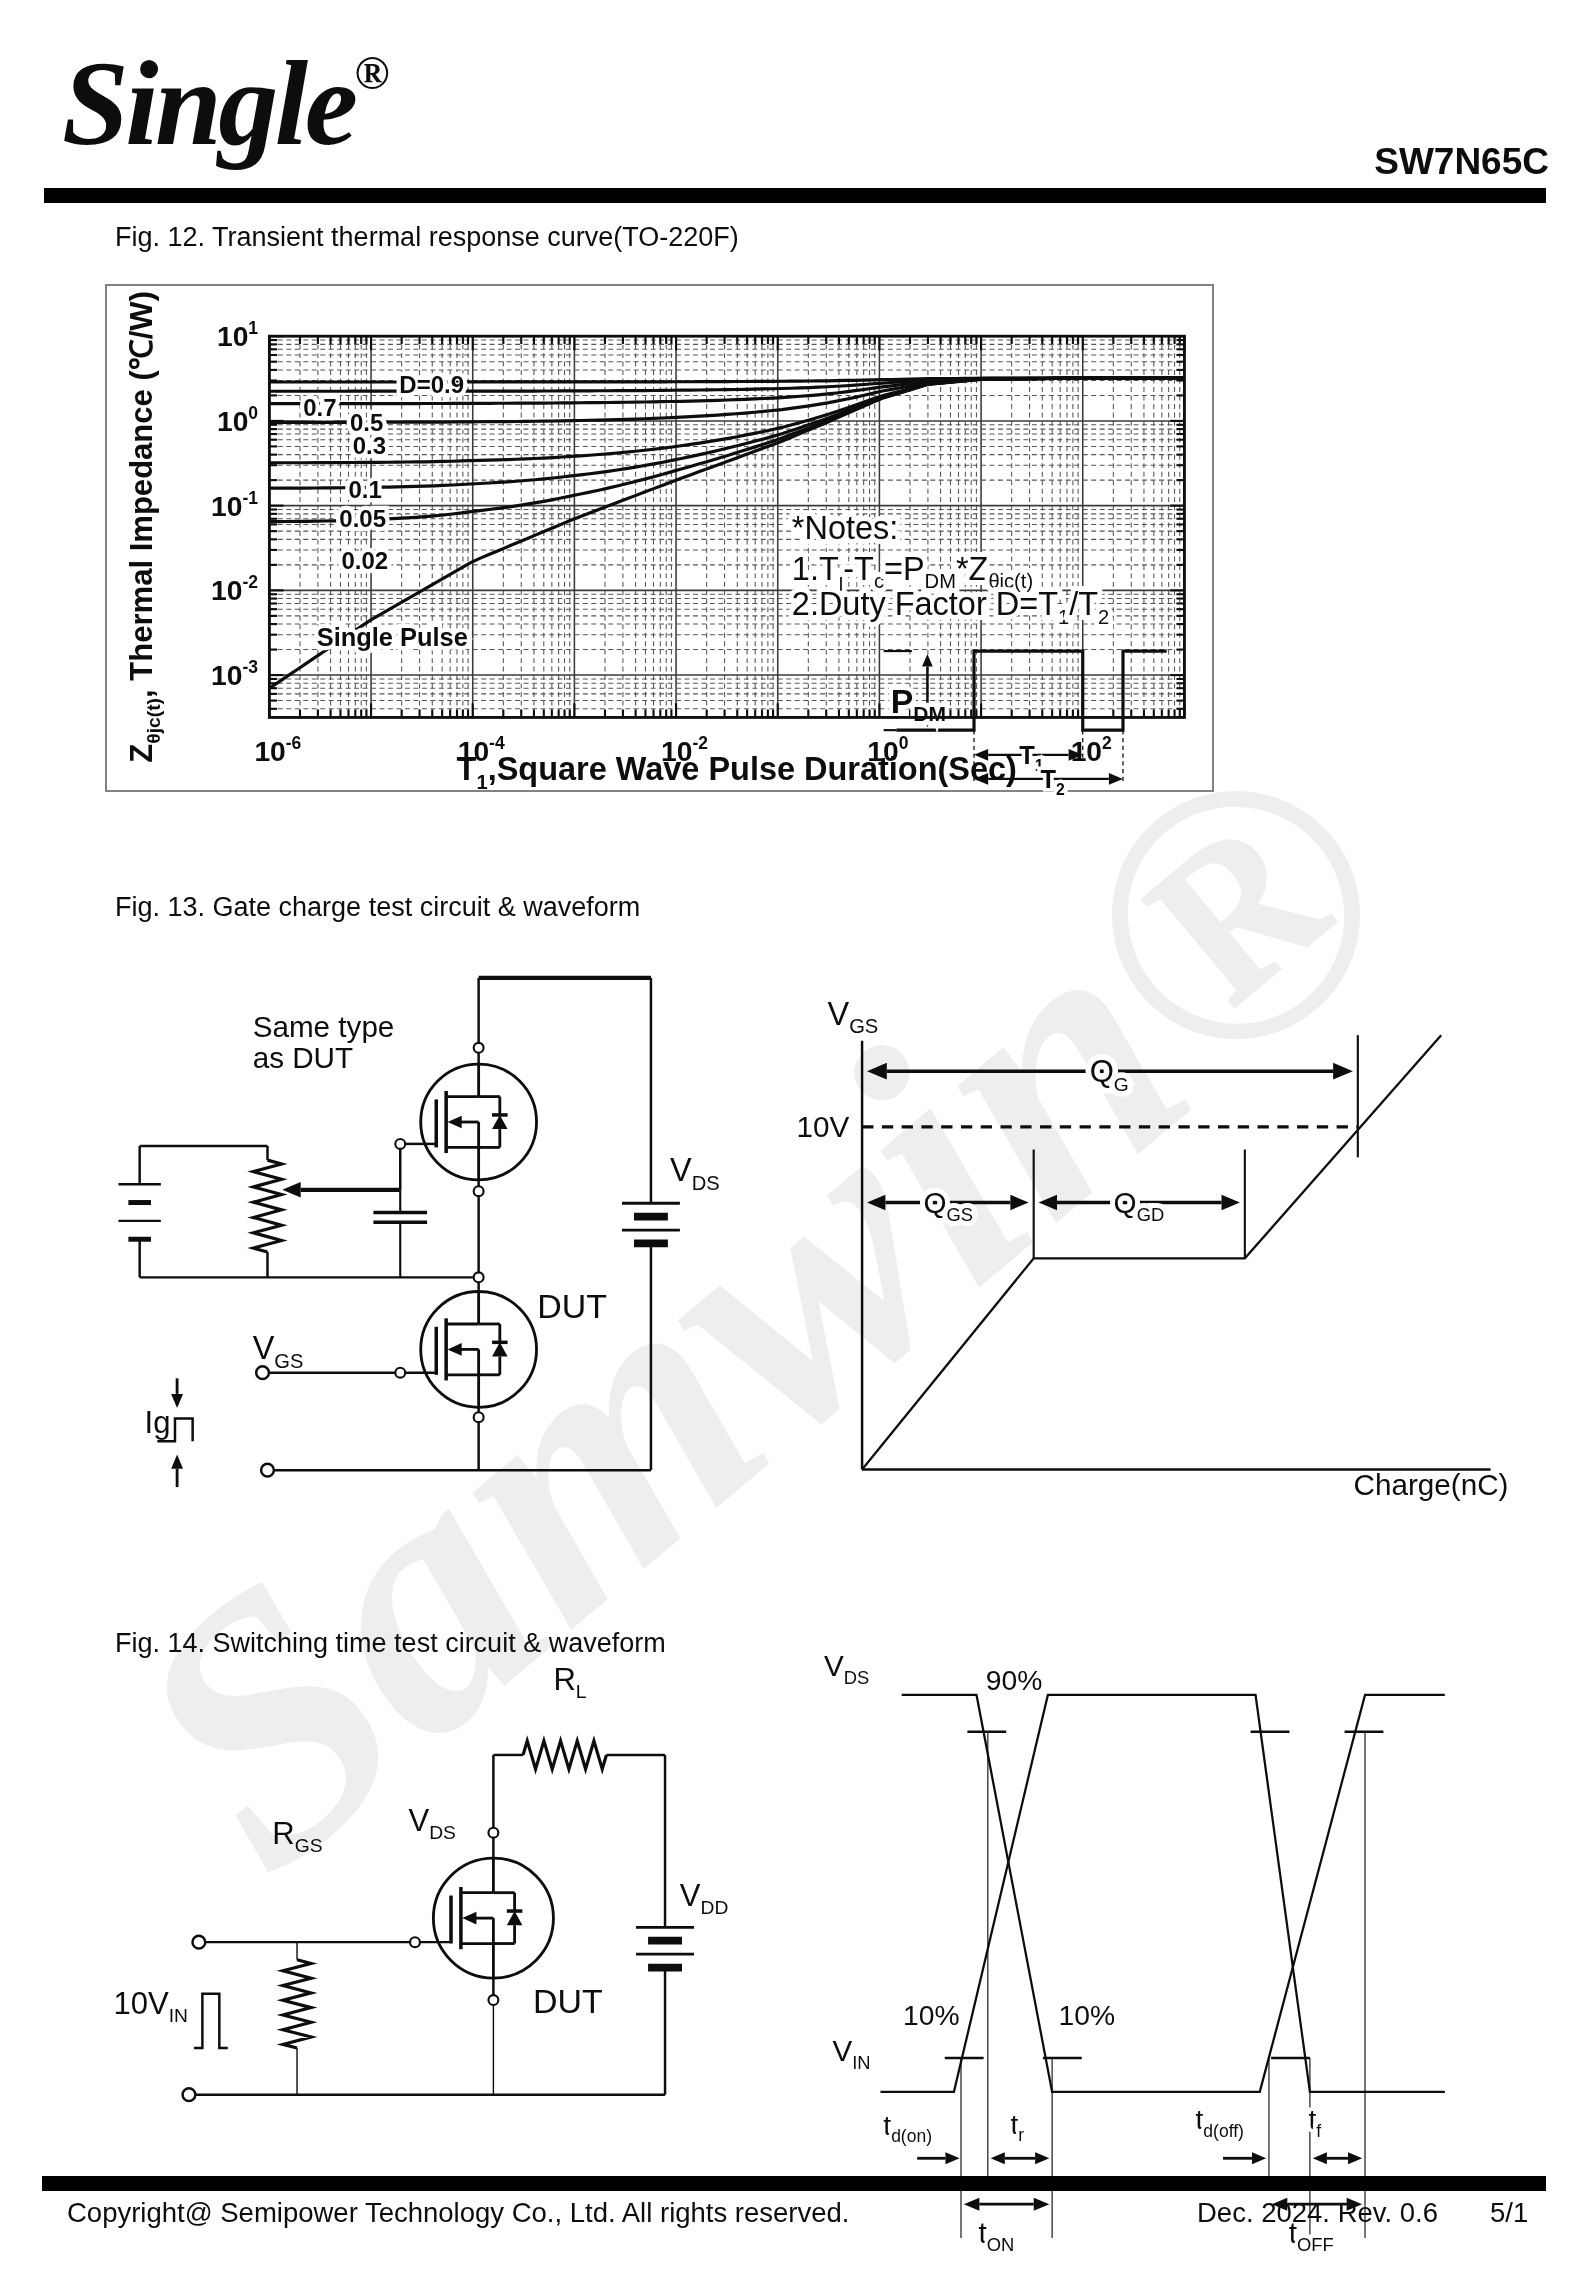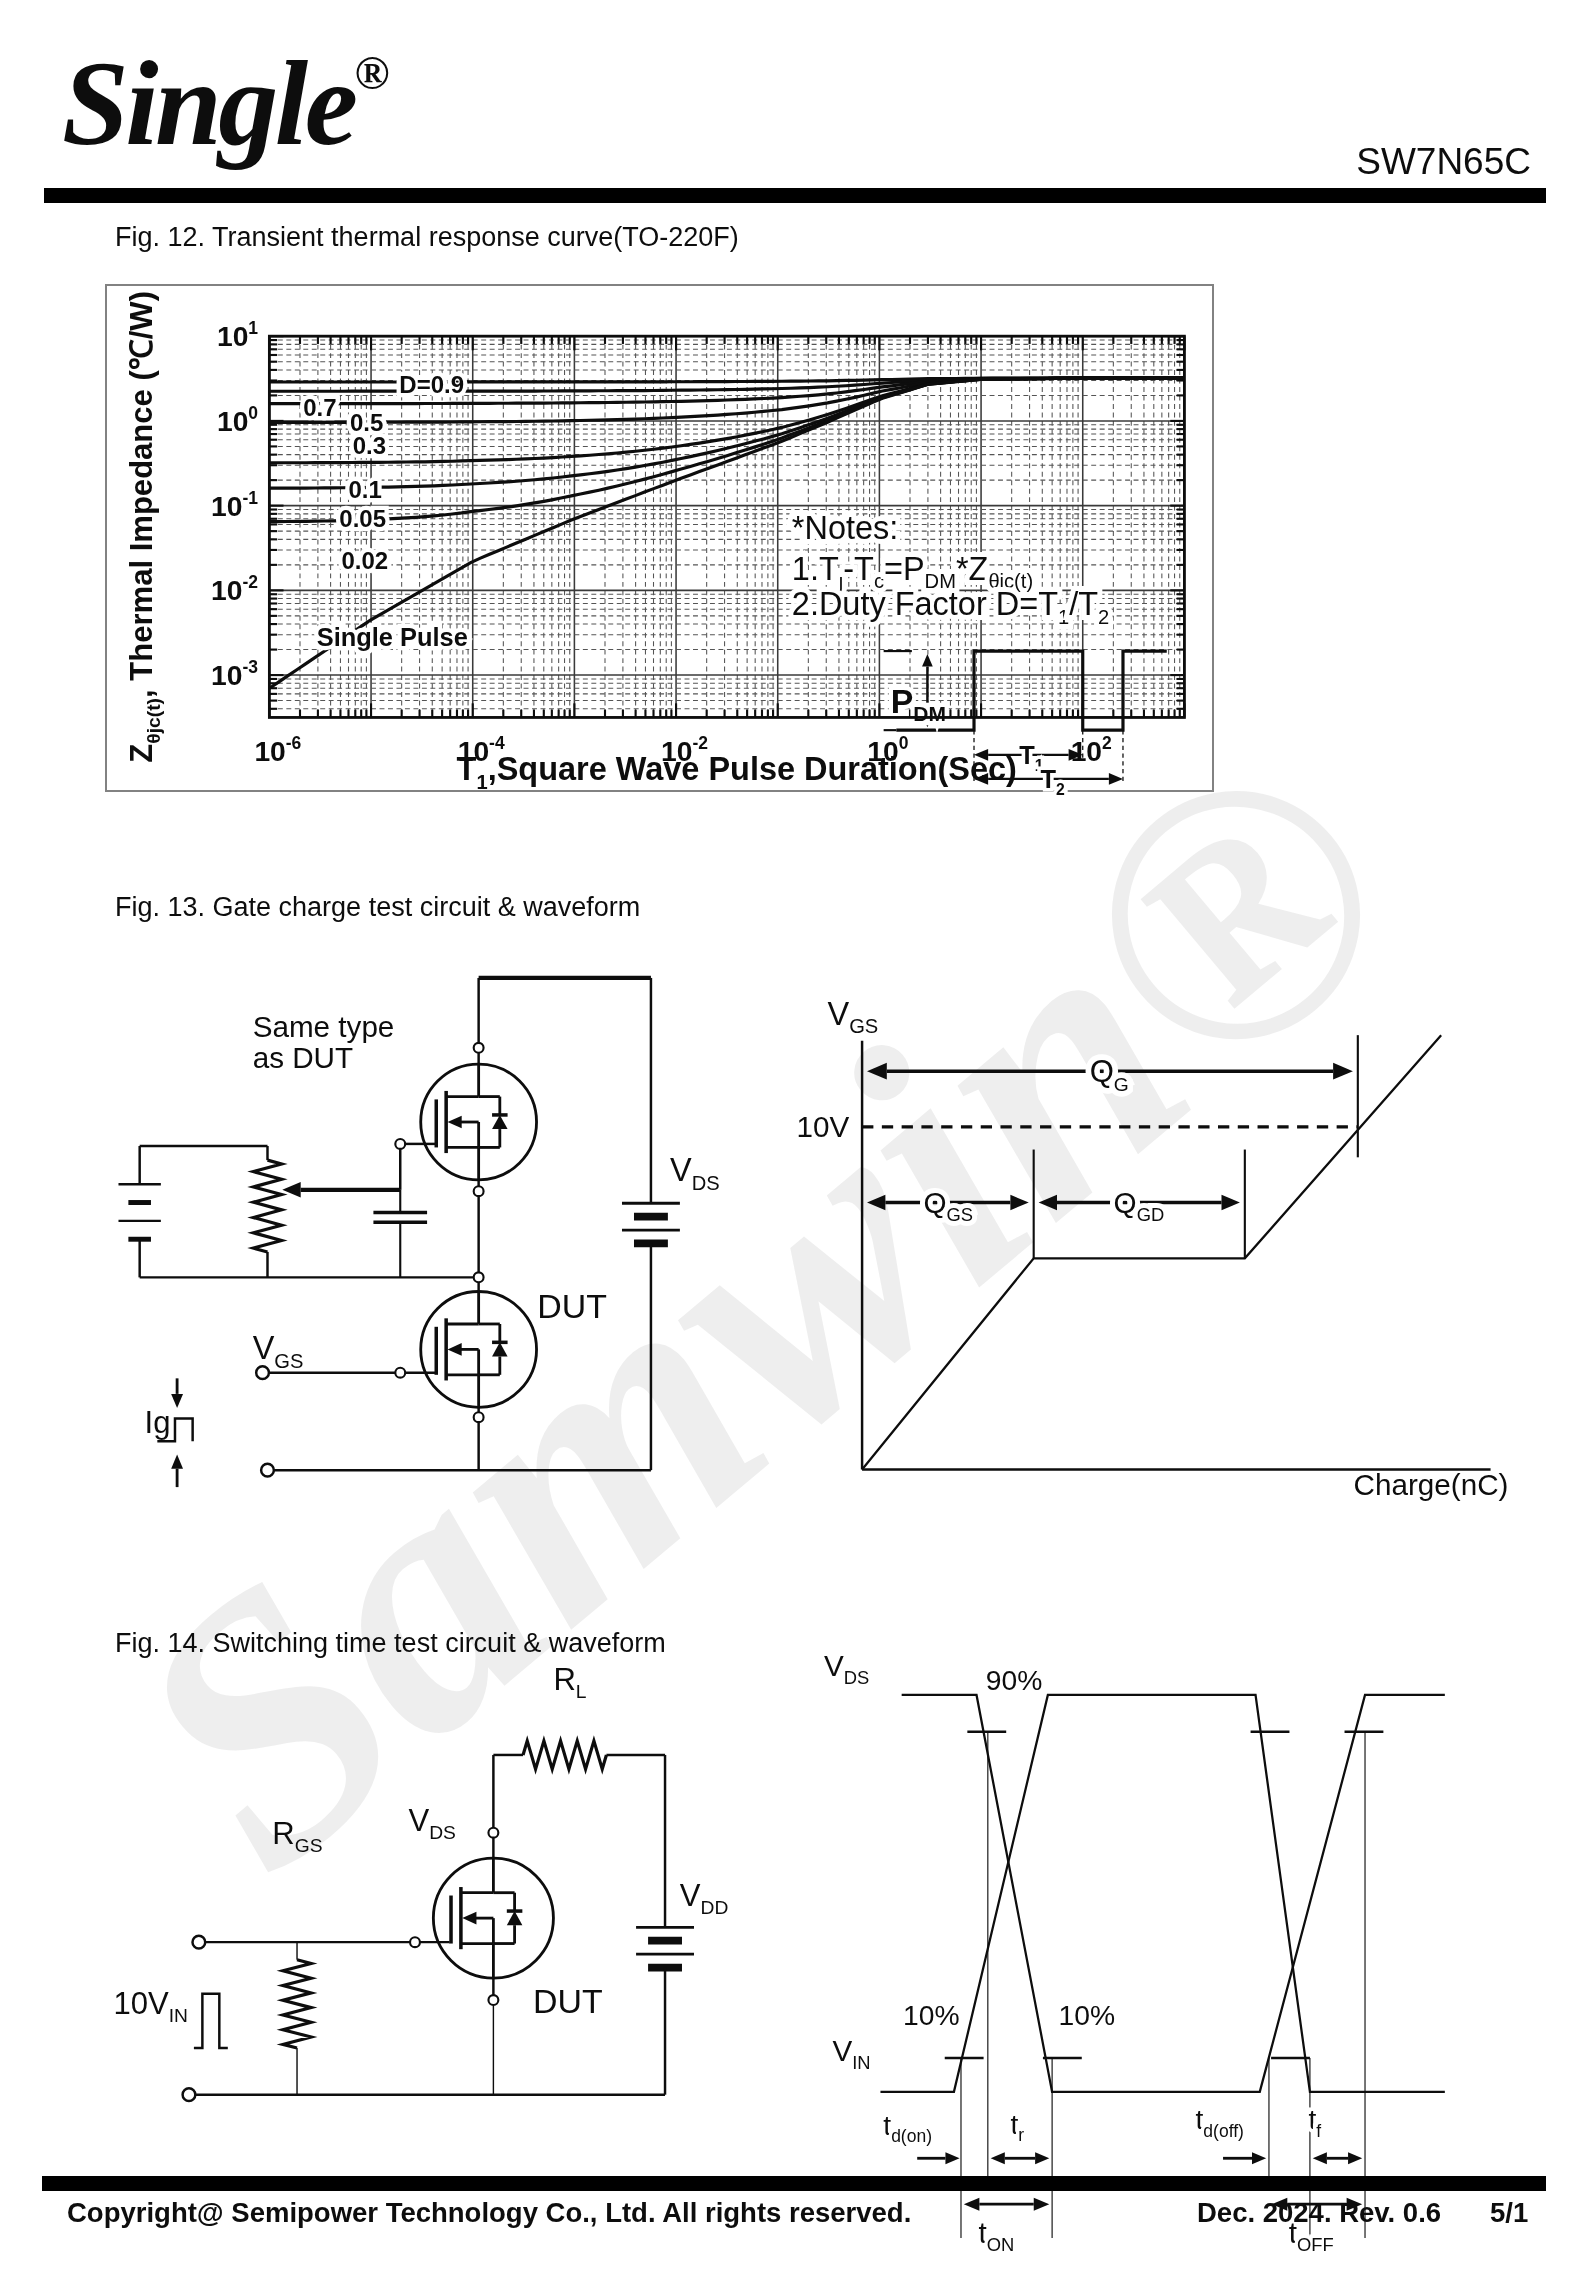--- a/index.html
+++ b/index.html
@@ -6,26 +6,26 @@
   body{width:1589px;height:2295px;background:#fff;position:relative;overflow:hidden;
        font-family:"Liberation Sans",sans-serif;color:#0d0d0d;}
   .abs{position:absolute;white-space:nowrap;}
   #watermark{left:-120px;top:1081px;width:1766px;height:452px;line-height:452px;text-align:center;
      font-family:"Liberation Serif",serif;font-style:italic;font-weight:bold;font-size:367px;
      color:rgba(70,70,70,0.09);transform:rotate(-40deg);z-index:0;}
   .z1{z-index:1;}
   #logo{left:62px;top:44px;font-family:"Liberation Serif",serif;font-style:italic;font-weight:900;
         font-size:120px;letter-spacing:-3.5px;line-height:1;}
   #logo .reg{font-size:47px;vertical-align:55px;font-style:normal;letter-spacing:0;}
-  #partnum{right:58px;top:141px;font-size:37px;font-weight:normal;}
+  #partnum{right:40px;top:141px;font-size:37px;font-weight:bold;}
   #toprule{left:44px;top:188px;width:1502px;height:15px;background:#000;}
   .figtitle{left:115px;font-size:27px;font-weight:normal;}
   #fig12box{left:105px;top:284px;width:1105px;height:504px;border:2.1px solid #828282;background:#fff;}
   #footbar{left:42px;top:2176px;width:1504px;height:15px;background:#000;}
-  .foot{top:2197px;font-size:27.5px;font-weight:bold;}
+  .foot{top:2197px;font-size:27.5px;font-weight:normal;}
   svg{position:absolute;overflow:visible;}
   svg text{fill:#0d0d0d;}
 </style>
 </head>
 <body>
 
 <div id="watermark" class="abs">Samwin®</div>
 
 <div id="logo" class="abs z1"><span>Single</span><span class="reg">®</span></div>
 

